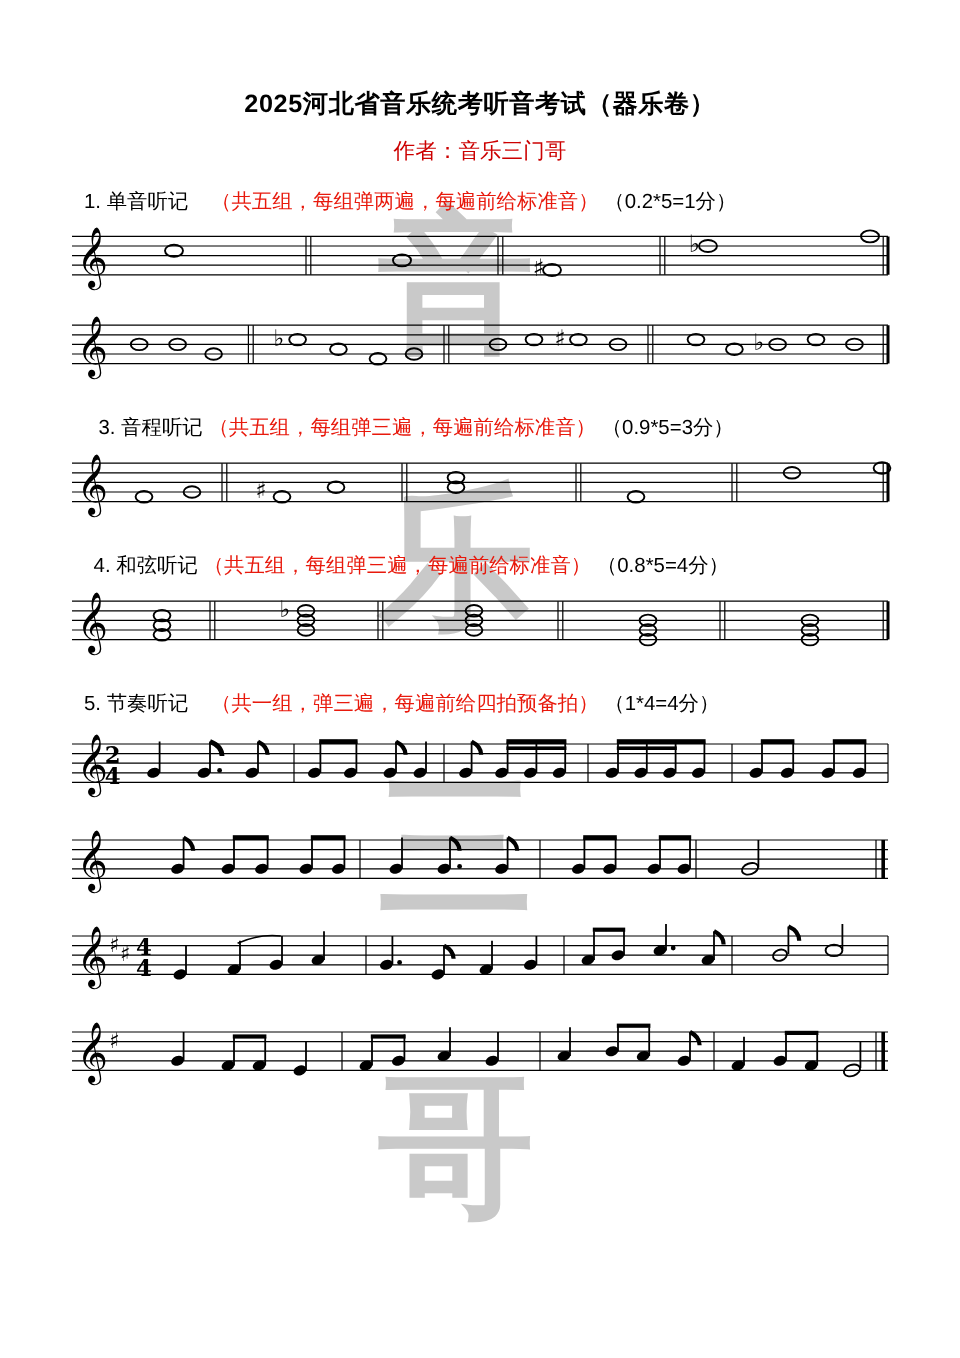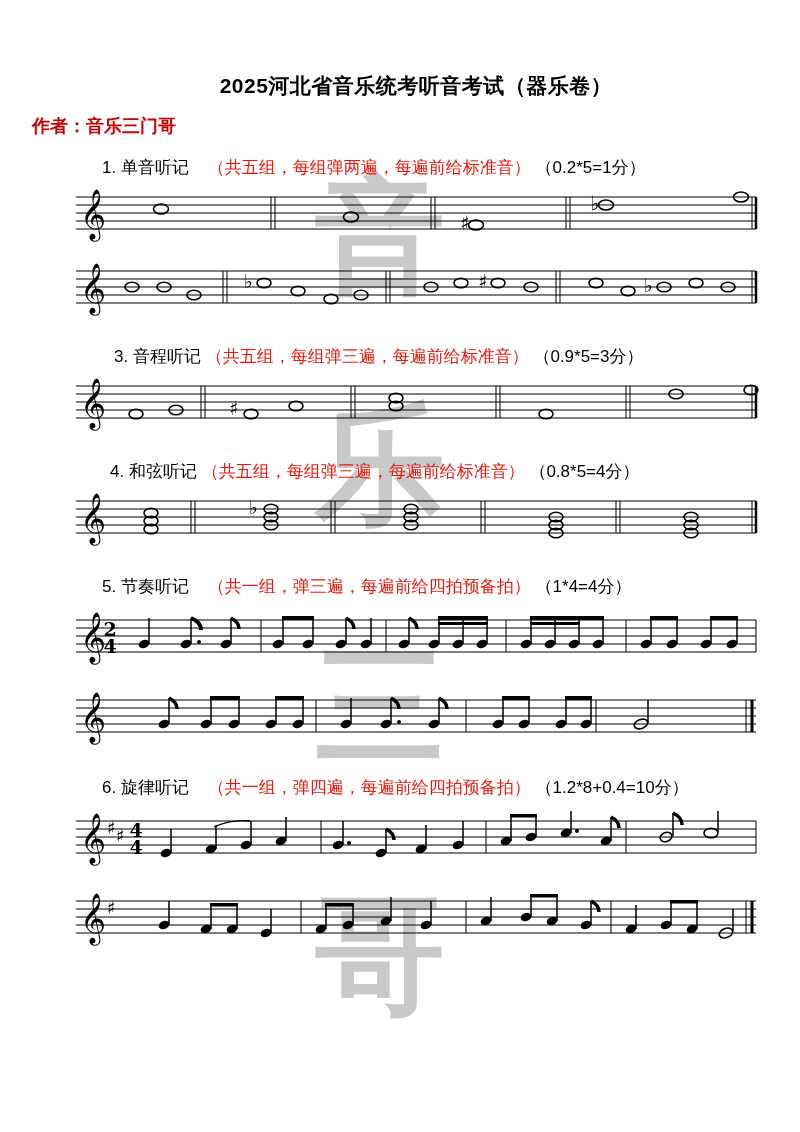--- a/index.html
+++ b/index.html
@@ -30,34 +30,34 @@
     user-select: none;
     pointer-events: none;
     z-index: 0;
     line-height: 1;
   }
   .wm1 { left: 315px; top: 170px; font-size: 130px; }
   .wm2 { left: 315px; top: 400px; font-size: 130px; }
   .wm3 { left: 315px; top: 640px; font-size: 130px; }
   .wm4 { left: 315px; top: 890px; font-size: 130px; }
 
-  .content { position: relative; z-index: 2; margin-left: 32px; }
+  .content { position: relative; z-index: 2; }
 
   .title {
     text-align: center;
     font-size: 21px;
     font-weight: bold;
     color: #000;
     margin-top: 72px;
     letter-spacing: 0.5px;
   }
   .author {
-    text-align: left;
+    text-align: center;
     font-size: 18px;
-    font-weight: bold;
+    font-weight: normal;
     color: #cc0000;
     margin-top: 14px;
   }
   .section-head {
     font-size: 17px;
     margin-left: 70px;
     margin-top: 18px;
     color: #000;
     white-space: nowrap;
   }
@@ -439,27 +439,20 @@
           <line x1="500" y1="46" x2="500" y2="20" stroke="#000" stroke-width="1.5"></line>
           <line x1="525" y1="46" x2="525" y2="20" stroke="#000" stroke-width="1.5"></line>
           <rect x="499" y="18" width="27" height="4" fill="#000"></rect>
 
           <ellipse cx="575" cy="46" rx="7" ry="4.5" fill="none" stroke="#000" stroke-width="1.6" transform="rotate(-20 575 46)"></ellipse>
           <line x1="582" y1="45" x2="582" y2="22" stroke="#000" stroke-width="1.5"></line>
         </g>
       </svg>
     </div>
 
-    <div class="section-head">
-      <span class="num">6.</span>
-      <span>旋律听记</span>
-      &nbsp;&nbsp;
-      <span class="red">（共一组，弹四遍，每遍前给四拍预备拍）</span>
-      <span>（1.2*8+0.4=10分）</span>
-    </div>
 
     <div class="staff-block tall">
       <svg width="700" height="80" viewBox="0 0 700 80">
         <g stroke="#000" stroke-width="1">
           <line x1="10" y1="22" x2="690" y2="22"></line>
           <line x1="10" y1="30" x2="690" y2="30"></line>
           <line x1="10" y1="38" x2="690" y2="38"></line>
           <line x1="10" y1="46" x2="690" y2="46"></line>
           <line x1="10" y1="54" x2="690" y2="54"></line>
         </g>

